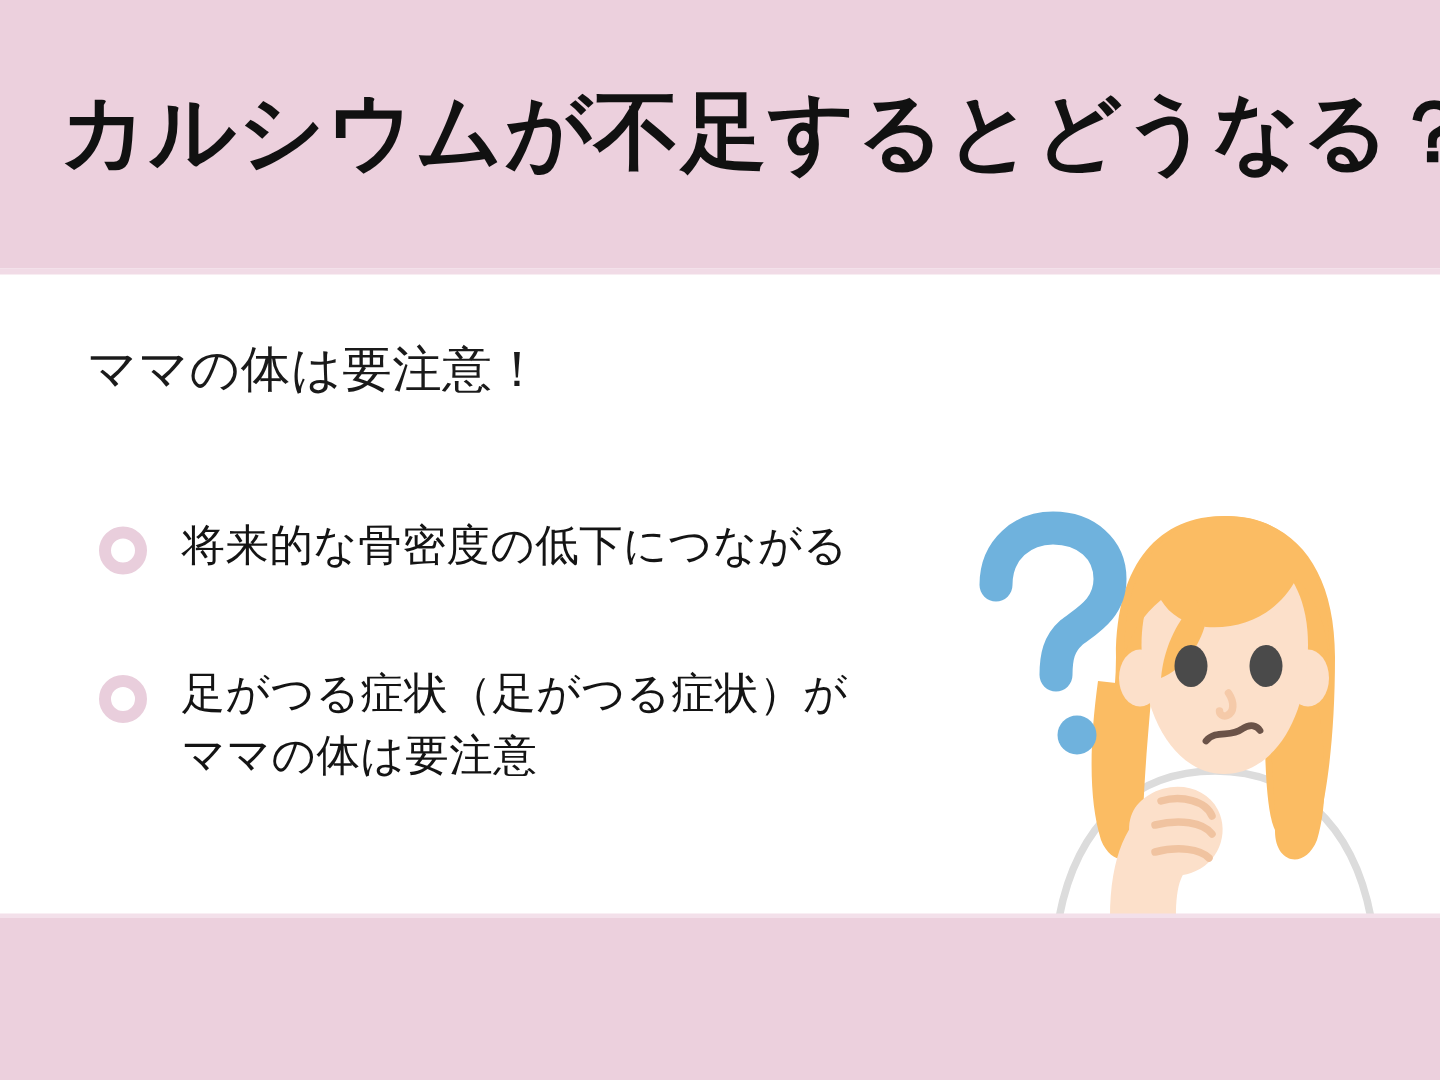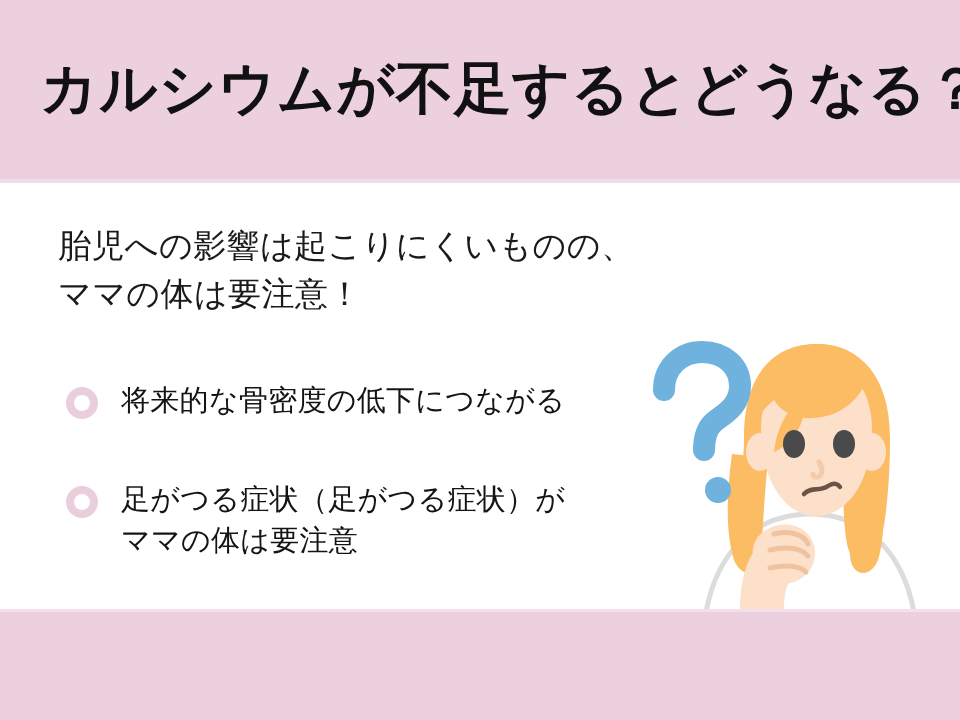--- a/index.html
+++ b/index.html
@@ -78,21 +78,21 @@
     line-height: 1.45;
     color: #1a1a1a;
     letter-spacing: 0.4px;
   }
   .subtitle-line { display: block; }
 
   
   .bullets {
     position: absolute;
     left: 66px;
-    top: 380px;
+    top: 344px;
     width: 640px;
   }
   .bullet-row {
     position: relative;
     display: flex;
     align-items: flex-start;
     margin-bottom: 58px;
   }
   .bullet-marker {
     flex: 0 0 auto;
@@ -131,21 +131,20 @@
 <body>
 
 <div class="slide">
 
   <div class="band band-top"></div>
   <div class="band-top-edge"></div>
 
   <div class="title">カルシウムが不足するとどうなる？</div>
 
   <div class="subtitle">
-    <span class="subtitle-line">胎児への影響は起こりにくいものの、</span>
     <span class="subtitle-line">ママの体は要注意！</span>
   </div>
 
   <div class="bullets">
 
     <div class="bullet-row">
       <div class="bullet-marker"></div>
       <div class="bullet-text">
         <span>将来的な骨密度の低下につながる</span>
       </div>

